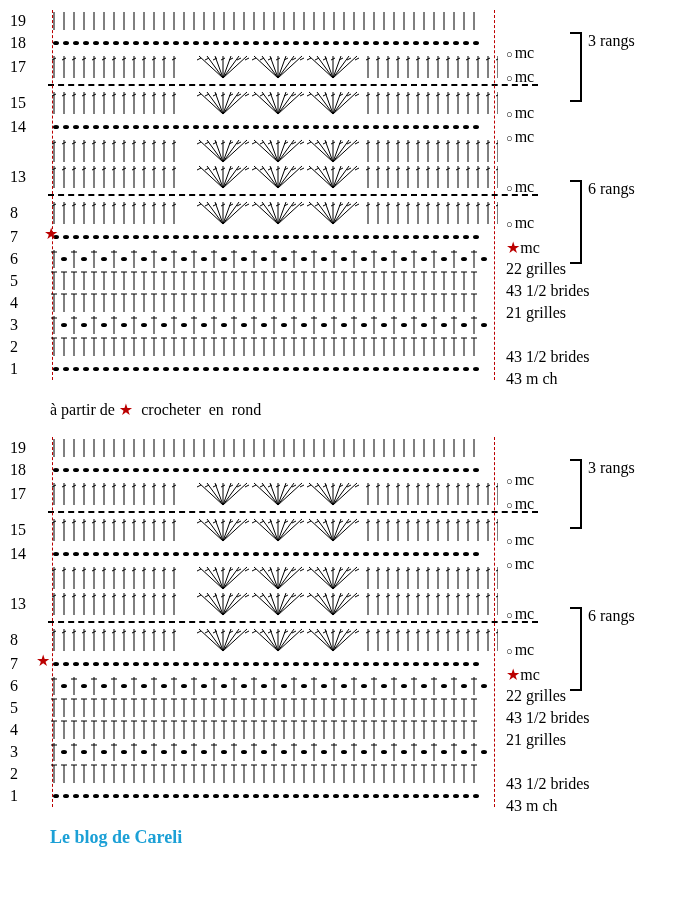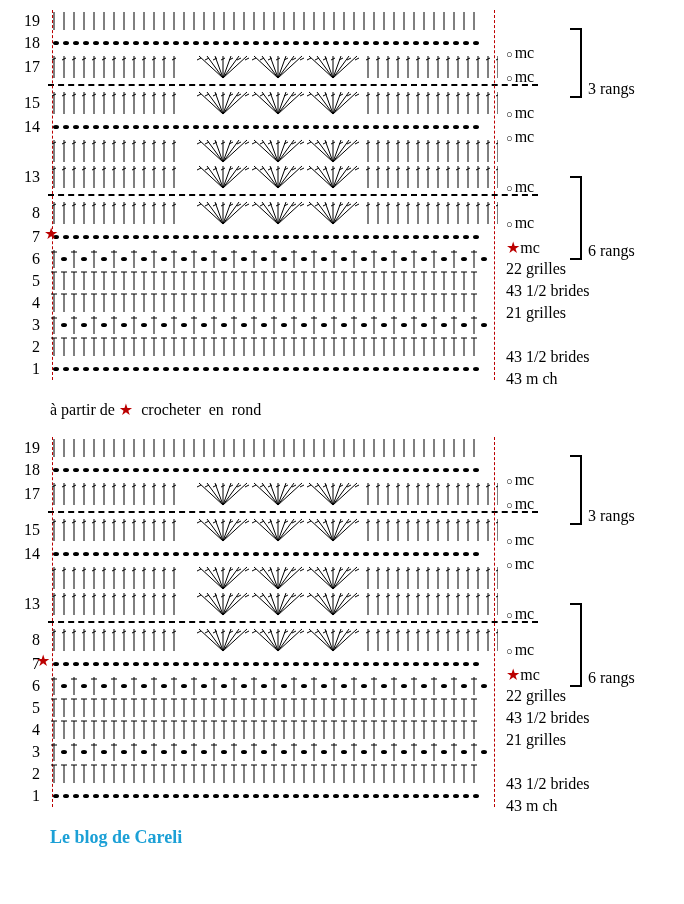--- a/index.html
+++ b/index.html
@@ -16,21 +16,21 @@
     margin-bottom: 20px;
   }
   .row {
     display: flex;
     align-items: center;
     height: 22px;
     position: relative;
   }
   .row-num {
     width: 30px;
-    text-align: right;
+    text-align: left;
     padding-right: 8px;
     flex-shrink: 0;
   }
   .annotation {
     padding-left: 8px;
     white-space: nowrap;
     margin-top: 20px;
   }
   .star {
     color: #b00;
@@ -53,21 +53,21 @@
   }
   .blog-credit {
     color: #1ca0d6;
     font-weight: bold;
     font-size: 18px;
     margin-left: 40px;
   }
   .bracket-label {
     position: absolute;
     display: flex;
-    align-items: flex-end;
+    align-items: flex-start;
   }
   .bracket {
     border-right: 2px solid #000;
     border-top: 2px solid #000;
     border-bottom: 2px solid #000;
     width: 10px;
     margin-right: 6px;
   }
   svg.stitch-svg {
     width: 450px;

